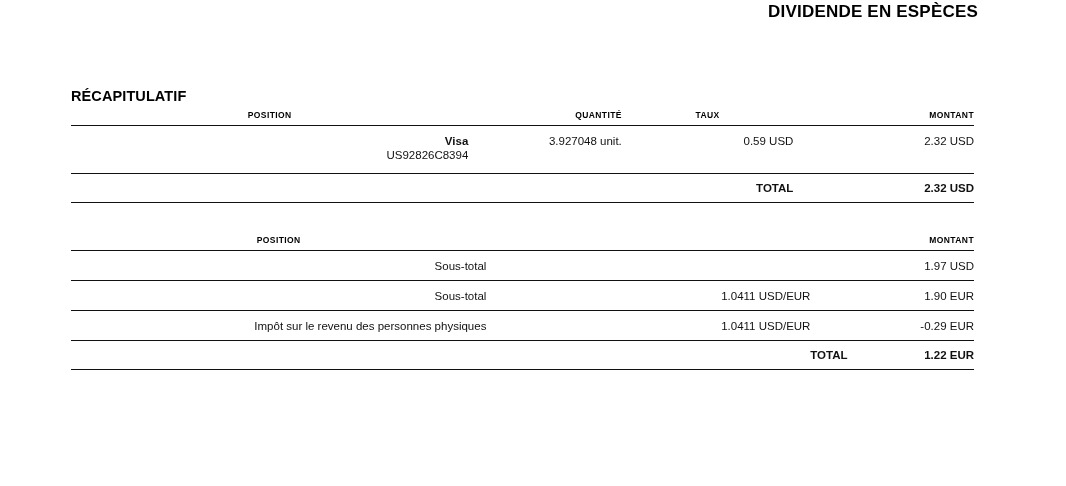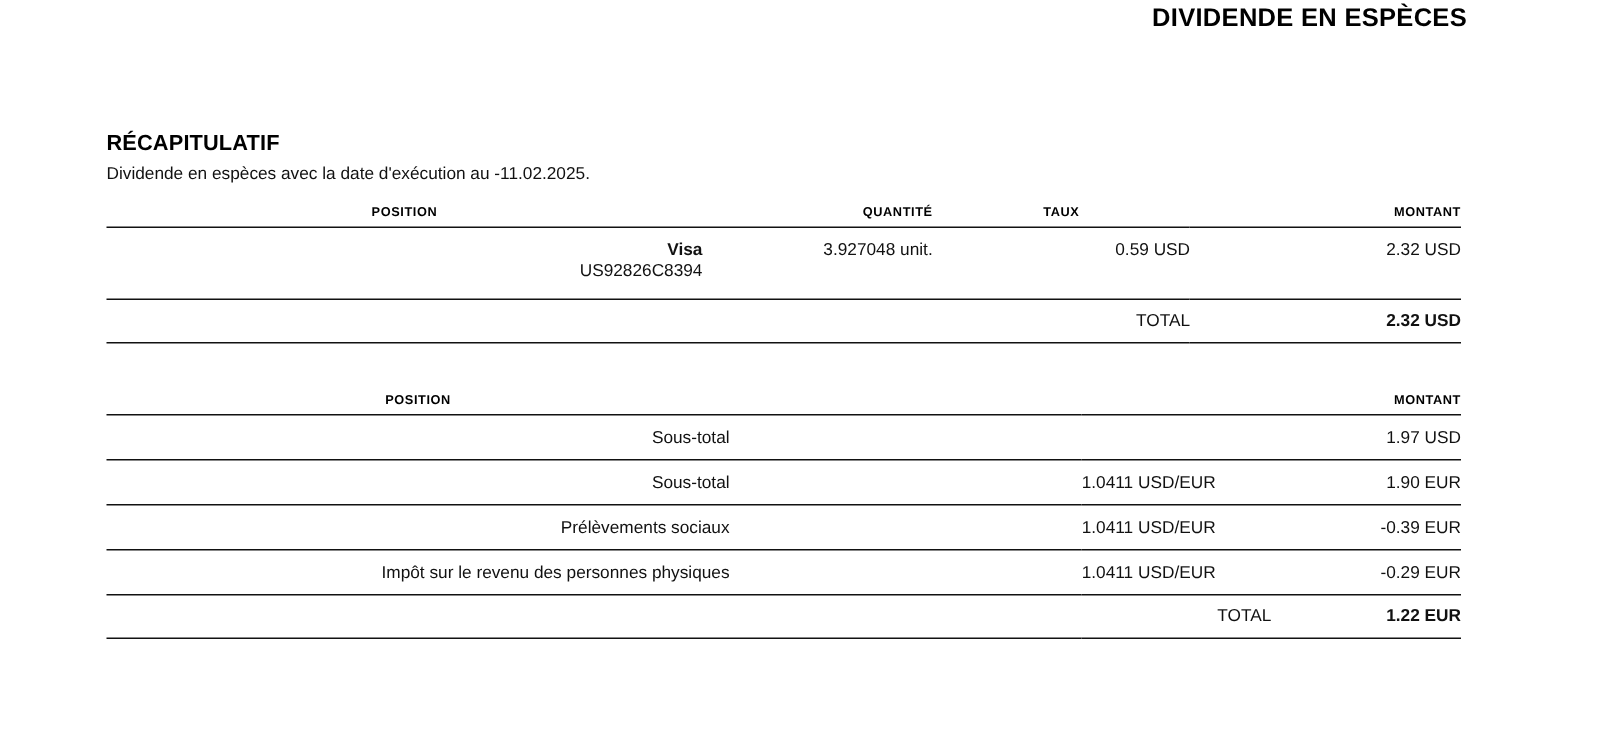--- a/index.html
+++ b/index.html
@@ -79,21 +79,21 @@
   .sec-name { font-weight: bold; display: block; line-height: 1.15; }
   .sec-isin { display: block; line-height: 1.25; }
 
   .total-row td {
     font-size: 11.5px;
     font-weight: bold;
     padding-top: 8px;
     border-bottom: 1.4px solid #111;
     padding-bottom: 8px;
   }
-  .total-row .label { font-weight: normal; }
+  .total-row .label { font-weight: bold; }
 
   .gap { height: 32px; }
 
   .rel-row td {
     border-bottom: 1px solid #111;
     padding: 9px 0 8px 0;
   }
   .rel-col-pos  { width: 46%; }
   .rel-col-mid  { width: 26%; }
   .rel-col-rate { width: 14%; }
@@ -104,21 +104,20 @@
 <body>
 
 <div class="page">
 
   <div class="doc-title">DIVIDENDE EN ESPÈCES</div>
 
   <div class="content">
 
     <div>
       <div class="section-title">RÉCAPITULATIF</div>
-      <div class="section-sub">Dividende en espèces avec la date d'exécution au -11.02.2025.</div>
 
       <table>
         <colgroup>
           <col class="col-pos">
             <col class="col-qty">
             <col class="col-rate">
             <col class="col-amt">
         </colgroup>
         <thead>
           <tr>
@@ -174,26 +173,20 @@
             <td class="rate-cell"></td>
             <td class="num">1.97 USD</td>
           </tr>
           <tr class="rel-row">
             <td>Sous-total</td>
             <td></td>
             <td class="rate-cell">1.0411 USD/EUR</td>
             <td class="num">1.90 EUR</td>
           </tr>
           <tr class="rel-row">
-            <td>Prélèvements sociaux</td>
-            <td></td>
-            <td class="rate-cell">1.0411 USD/EUR</td>
-            <td class="num">-0.39 EUR</td>
-          </tr>
-          <tr class="rel-row">
             <td>Impôt sur le revenu des personnes physiques</td>
             <td></td>
             <td class="rate-cell">1.0411 USD/EUR</td>
             <td class="num">-0.29 EUR</td>
           </tr>
           <tr class="total-row">
             <td></td>
             <td></td>
             <td class="label">TOTAL</td>
             <td class="num">1.22 EUR</td>

